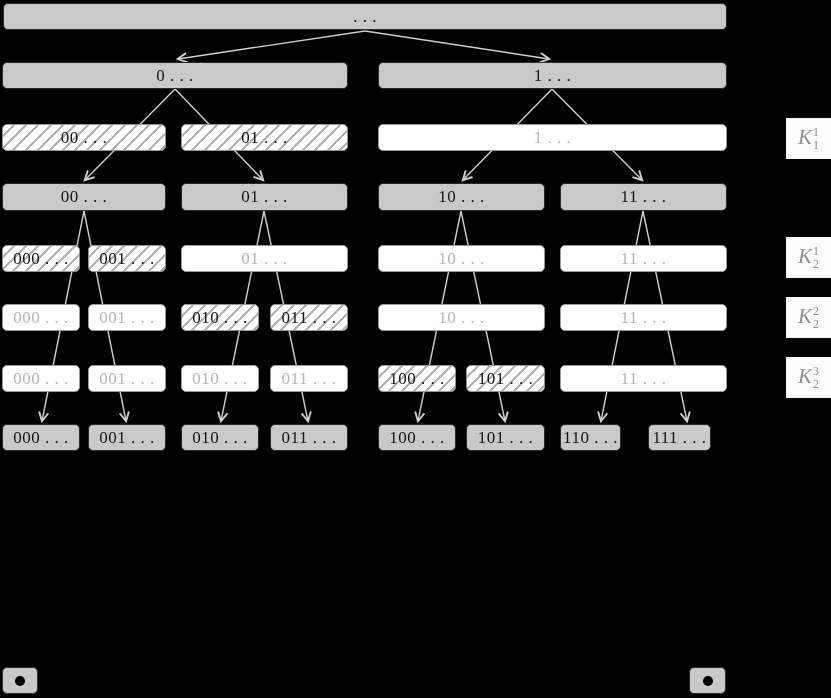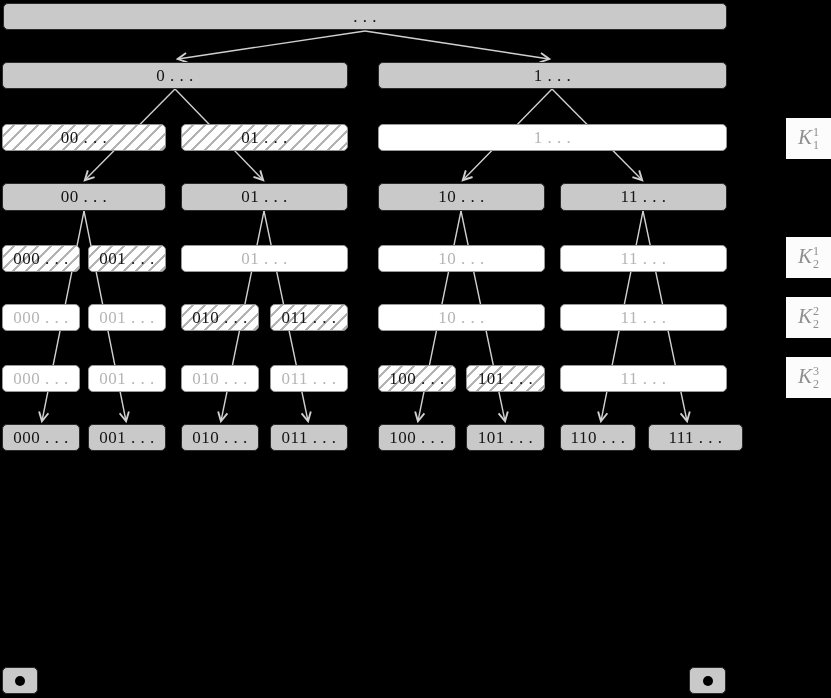--- a/index.html
+++ b/index.html
@@ -99,22 +99,22 @@
   <div class="box hatch" style="left:378px;top:365px;width:78px">100 . . .</div>
   <div class="box hatch" style="left:466px;top:365px;width:79px">101 . . .</div>
   <div class="box white" style="left:560px;top:365px;width:167px">11 . . .</div>
 
   <div class="box gray" style="left:2px;top:424px;width:78px">000 . . .</div>
   <div class="box gray" style="left:88px;top:424px;width:78px">001 . . .</div>
   <div class="box gray" style="left:181px;top:424px;width:78px">010 . . .</div>
   <div class="box gray" style="left:270px;top:424px;width:78px">011 . . .</div>
   <div class="box gray" style="left:378px;top:424px;width:78px">100 . . .</div>
   <div class="box gray" style="left:466px;top:424px;width:79px">101 . . .</div>
-  <div class="box gray" style="left:560px;top:424px;width:76px">110 . . .</div>
-  <div class="box gray" style="left:648px;top:424px;width:95px">111 . . .</div>
+  <div class="box gray" style="left:560px;top:424px;width:61px">110 . . .</div>
+  <div class="box gray" style="left:648px;top:424px;width:63px">111 . . .</div>
 
   <div class="klabel" style="top:118px">
     <span class="kbase">K</span>
     <span class="kscripts">
         <span>1</span>
         <span>1</span>
       </span>
   </div>
   <div class="klabel" style="top:237px">
     <span class="kbase">K</span>

